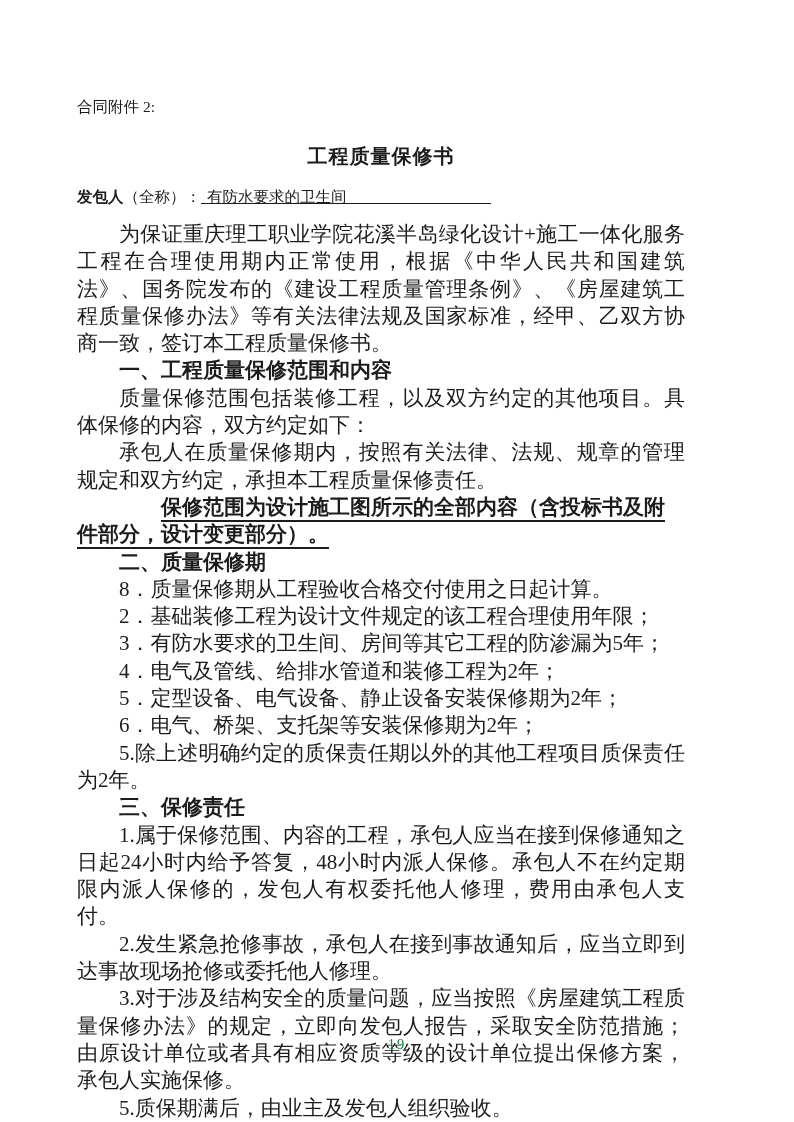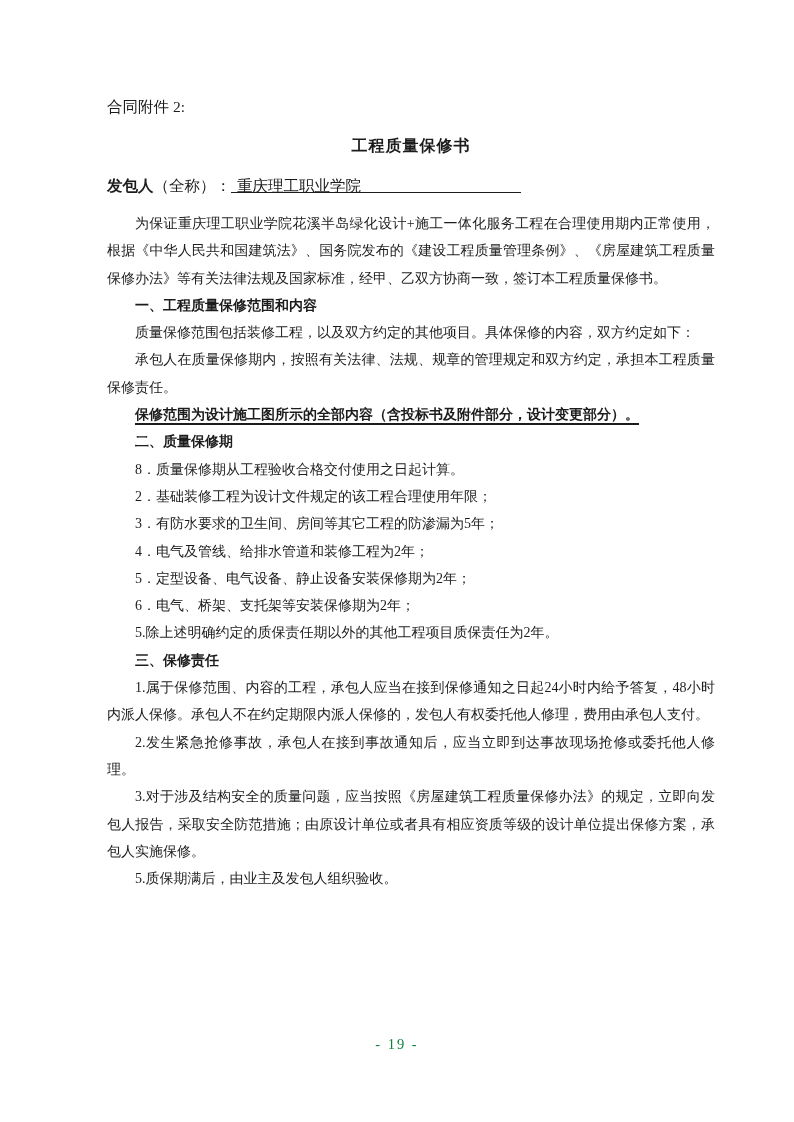--- a/index.html
+++ b/index.html
@@ -5,47 +5,47 @@
   * { margin:0; padding:0; box-sizing:border-box; }
   html,body { background:#ffffff; }
   .page {
     position:relative;
     width:794px; height:1122px;
     background:#ffffff;
     color:#1c1c1c;
     font-family:"Liberation Serif","DejaVu Serif",serif;
     overflow:hidden;
   }
-  .content { position:absolute; left:107px; width:608px; top:0; }
+  .content { position:absolute; left:77px; width:608px; top:0; }
   .attachment { margin-top:96px; font-size:15.5px; line-height:21px; }
   .title {
-    margin-top:15px;
+    margin-top:26px;
     text-align:center;
-    font-size:16px;
+    font-size:20px;
     font-weight:bold;
     line-height:27px;
     letter-spacing:1px;
   }
   .party-line { margin-top:15px; font-size:15.5px; line-height:23px; white-space:nowrap; }
   .party-line .pname { font-weight:bold; }
   .party-line .prest { font-weight:normal; }
   .fill {
     display:inline-block;
     vertical-align:baseline;
     border-bottom:1px solid #1c1c1c;
     height:19px;
     padding-left:6px;
   }
   .fill.employer { width:290px; }
   .fill.contractor { width:206px; border-bottom-width:2px; }
-  .body { margin-top:13px; font-size:14px; line-height:27.3px; text-align:justify; }
+  .body { margin-top:13px; font-size:21px; line-height:27.3px; text-align:justify; }
   .body p { text-indent:2em; }
   .body p.h { font-weight:bold; }
   .scope { text-align:left; }
-  .scope span { font-weight:bold; border-bottom:2px solid #1c1c1c; padding-bottom:1px; }
+  .scope span { font-weight:bold; border-bottom:2px solid #1c1c1c; padding-bottom:1px;margin-left:42px; }
   .footer {
     position:absolute;
     left:0; width:794px;
     top:1036px;
     text-align:center;
     font-size:14.5px;
     color:#15803d;
     letter-spacing:2px;
   }
 </style>
@@ -53,21 +53,21 @@
 <body>
 
 <div class="page">
   <div class="content">
 
     <div class="attachment">合同附件 2:</div>
 
     <div class="title">工程质量保修书</div>
 
     <div class="party-line">
-      <span class="pname">发包人</span><span class="prest">（全称）：</span><span class="fill employer"><span>重庆理工职业学院</span></span>
+      <span class="pname">发包人</span><span class="prest">（全称）：</span><span class="fill employer"><span>有防水要求的卫生间</span></span>
     </div>
 
 
     <div class="body">
       <p>为保证重庆理工职业学院花溪半岛绿化设计+施工一体化服务工程在合理使用期内正常使用，根据《中华人民共和国建筑法》、国务院发布的《建设工程质量管理条例》、《房屋建筑工程质量保修办法》等有关法律法规及国家标准，经甲、乙双方协商一致，签订本工程质量保修书。</p>
 
       <p class="h">一、工程质量保修范围和内容</p>
       <p>质量保修范围包括装修工程，以及双方约定的其他项目。具体保修的内容，双方约定如下：</p>
       <p>承包人在质量保修期内，按照有关法律、法规、规章的管理规定和双方约定，承担本工程质量保修责任。</p>
       <p class="scope"><span>保修范围为设计施工图所示的全部内容（含投标书及附件部分，设计变更部分）。</span></p>

